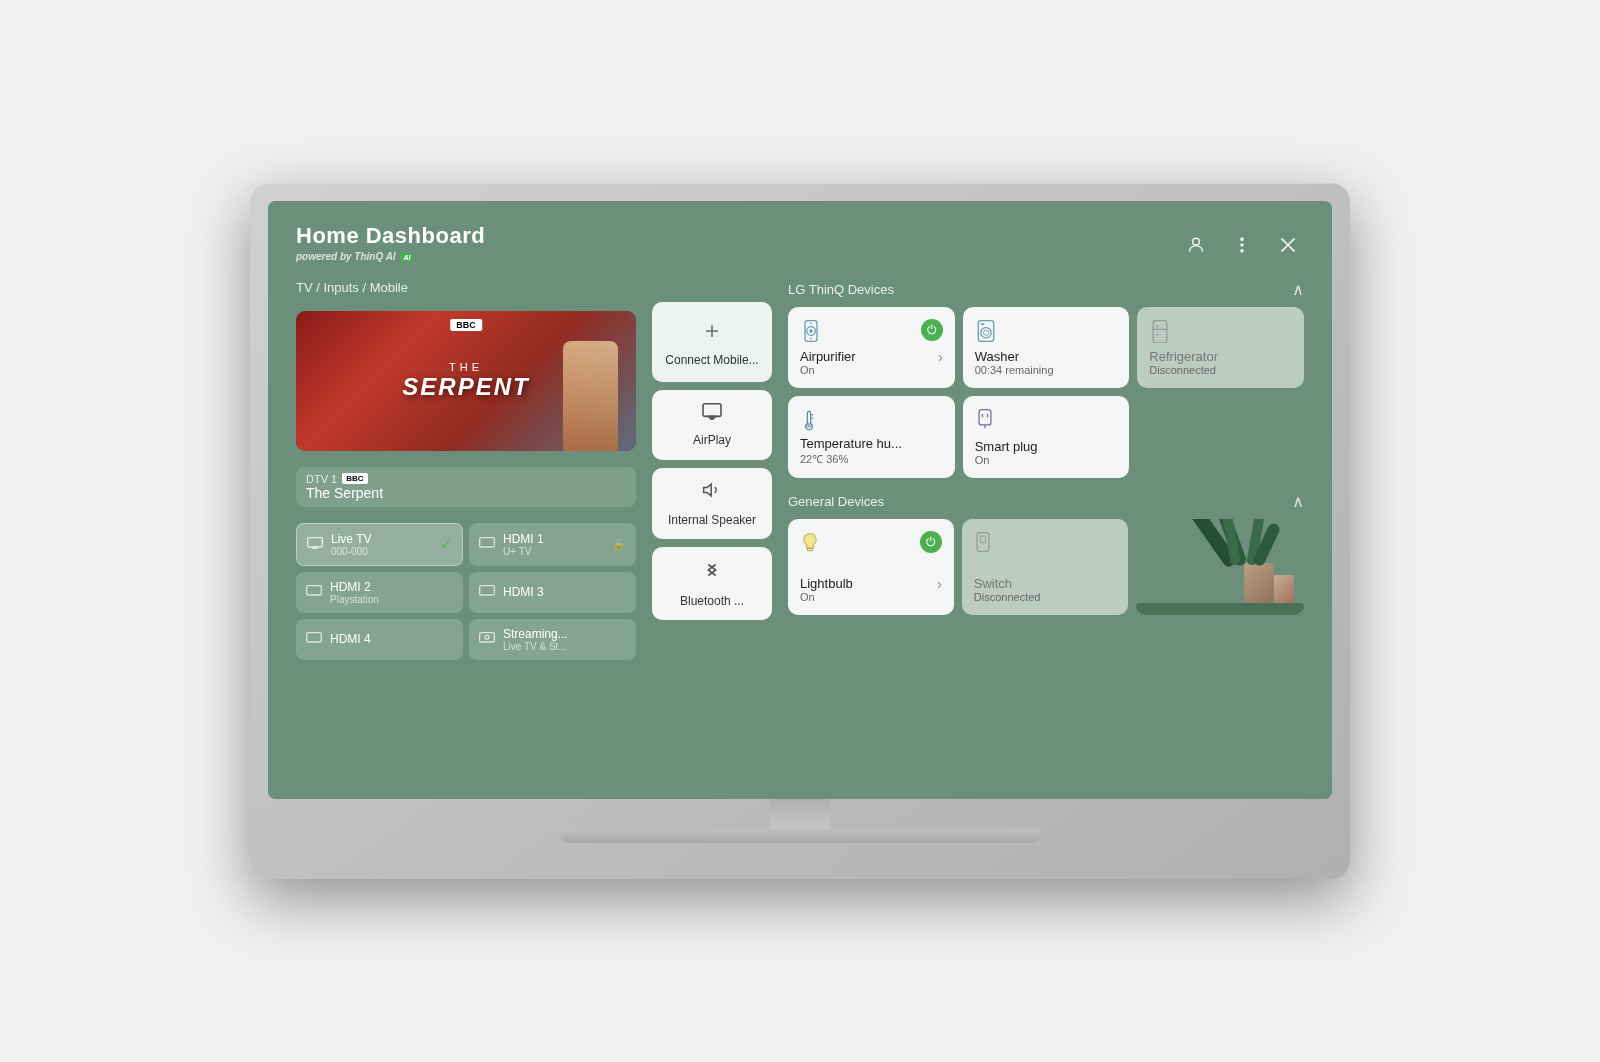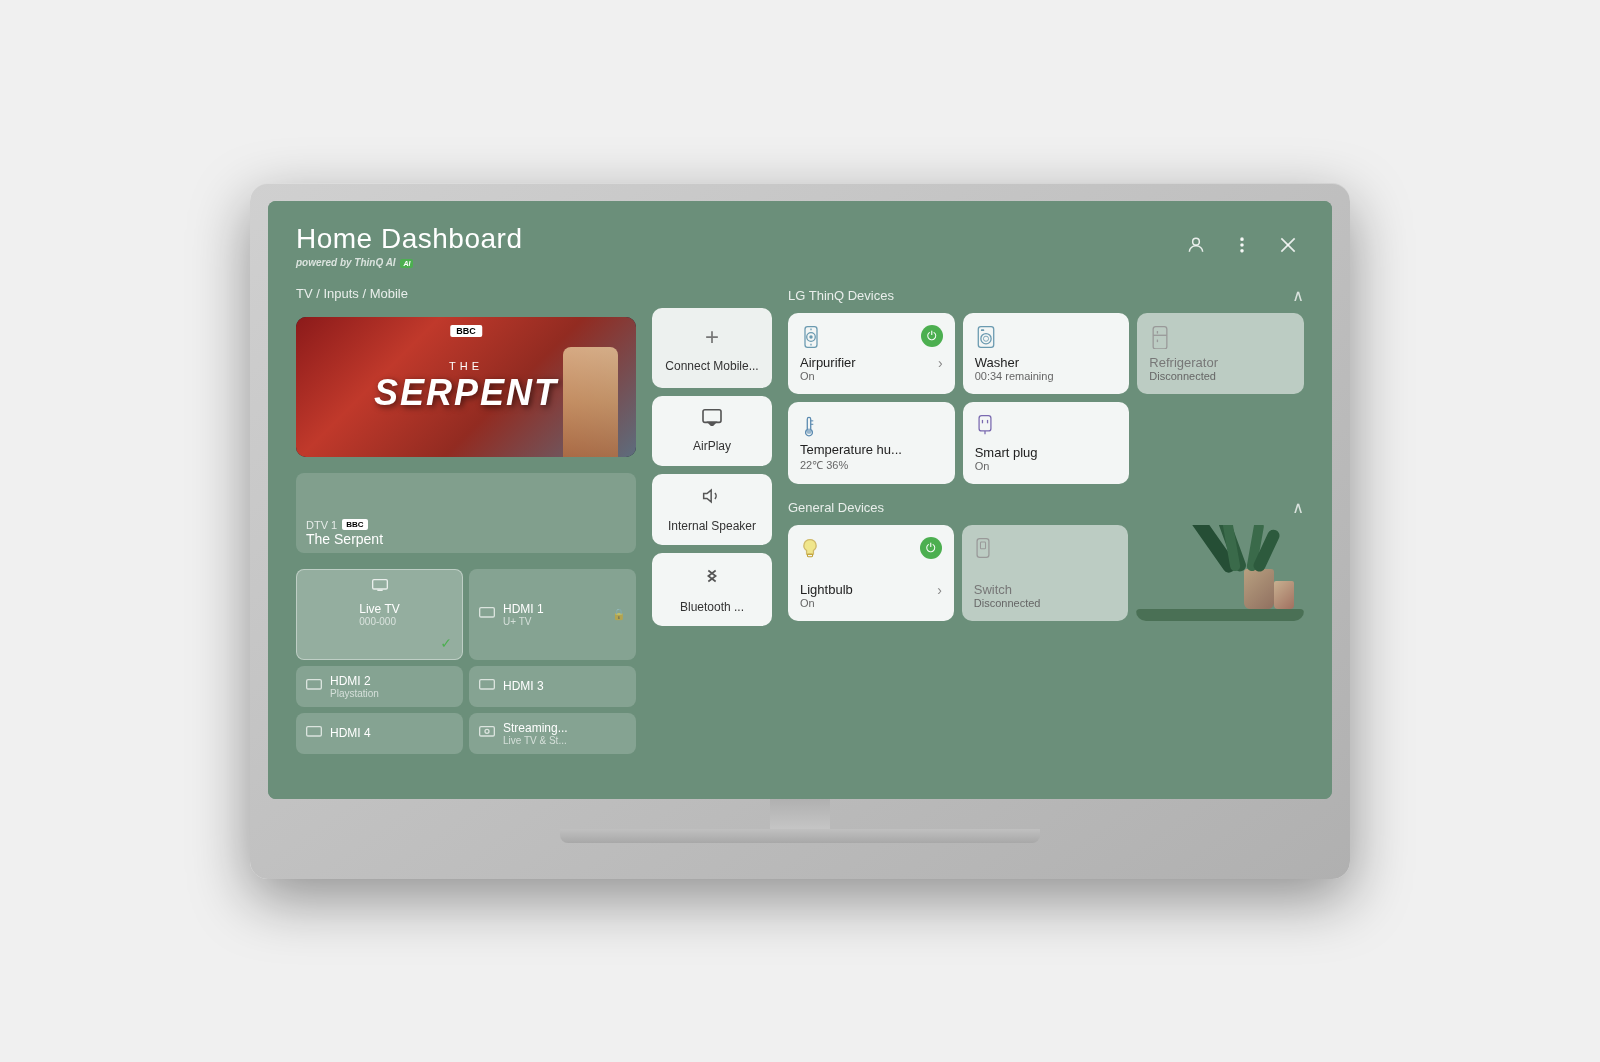--- a/index.html
+++ b/index.html
@@ -61,22 +61,22 @@
     .header {
       display: flex;
       justify-content: space-between;
       align-items: flex-start;
       margin-bottom: 18px;
     }
 
     .header-title-area {}
 
     .header-title {
-      font-size: 28px;
-      font-weight: 400;
+      font-size: 22px;
+      font-weight: 700;
       color: #fff;
       letter-spacing: 0.5px;
     }
 
     .header-subtitle {
       font-size: 10px;
       color: rgba(255,255,255,0.75);
       margin-top: 2px;
     }
 
@@ -185,21 +185,20 @@
       padding: 6px 10px;
       margin-bottom: 6px;
     }
 
     .channel-name {
       font-size: 11px;
       color: rgba(255,255,255,0.8);
       display: flex;
       align-items: center;
       gap: 5px;
-      margin-top: 40px;
     }
 
     .bbc-badge {
       background: #fff;
       color: #000;
       font-size: 8px;
       font-weight: bold;
       padding: 1px 4px;
       border-radius: 2px;
     }
@@ -222,21 +221,20 @@
       padding: 8px 10px;
       display: flex;
       align-items: center;
       gap: 8px;
       cursor: pointer;
     }
 
     .input-card.active {
       background: rgba(255,255,255,0.28);
       border: 1px solid rgba(255,255,255,0.4);
-      flex-direction: column;
     }
 
     .input-icon {
       font-size: 14px;
       color: rgba(255,255,255,0.7);
     }
 
     .input-info {}
 
     .input-name {
@@ -437,21 +435,21 @@
         <div class="content-area">
 
           <div class="left-panel">
             <div class="section-label">TV / Inputs / Mobile</div>
 
             <div class="tv-thumbnail">
               <div class="tv-thumbnail-inner">
                 <div class="bbc-logo-top">BBC</div>
                 <div class="show-title">
                   <div class="the">THE</div>
-                  <div class="serpent" style="font-size:36px;font-weight:700;font-style:italic;letter-spacing:2px;color:#fff;text-shadow:2px 2px 6px rgba(0,0,0,0.6);">SERPENT</div>
+                  <div class="serpent" style="font-size:24px;font-weight:700;font-style:italic;letter-spacing:2px;color:#fff;text-shadow:2px 2px 6px rgba(0,0,0,0.6);">SERPENT</div>
                 </div>
 
                 <div style="position:absolute;right:18px;bottom:0;width:55px;height:110px;overflow:hidden;">
                   <div style="width:100%;height:100%;background:linear-gradient(to top,#b87040,#d4a06a,#e8c89a);border-radius:8px 8px 0 0;opacity:0.8;"></div>
                 </div>
               </div>
             </div>
 
             <div class="channel-info">
               <div class="channel-name">

